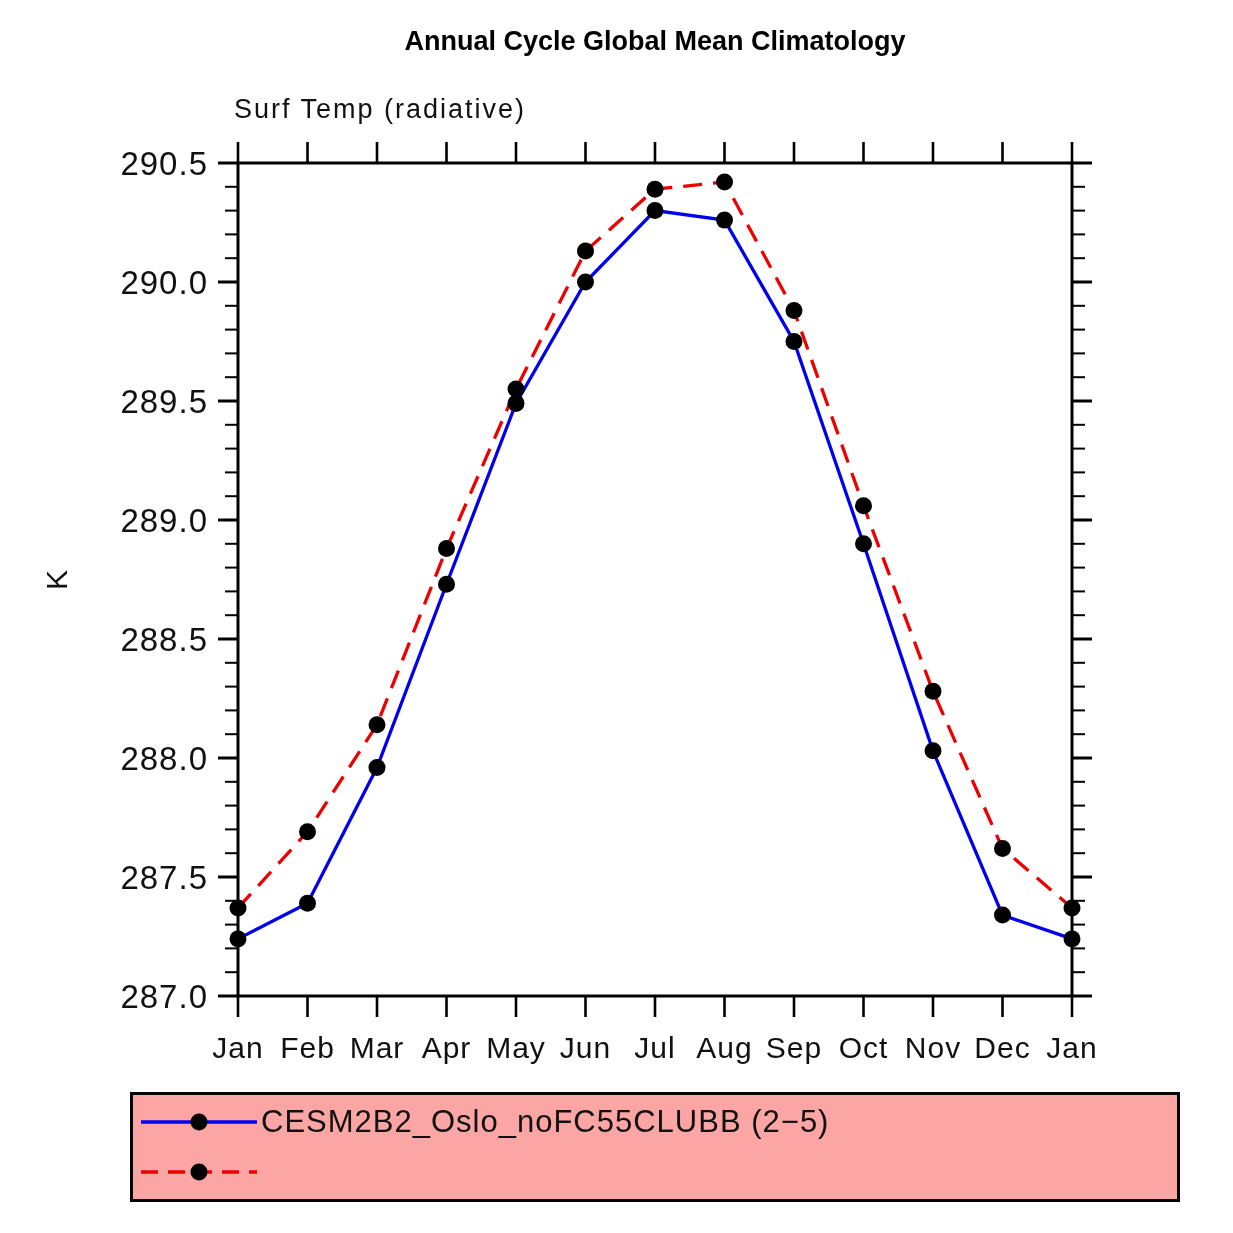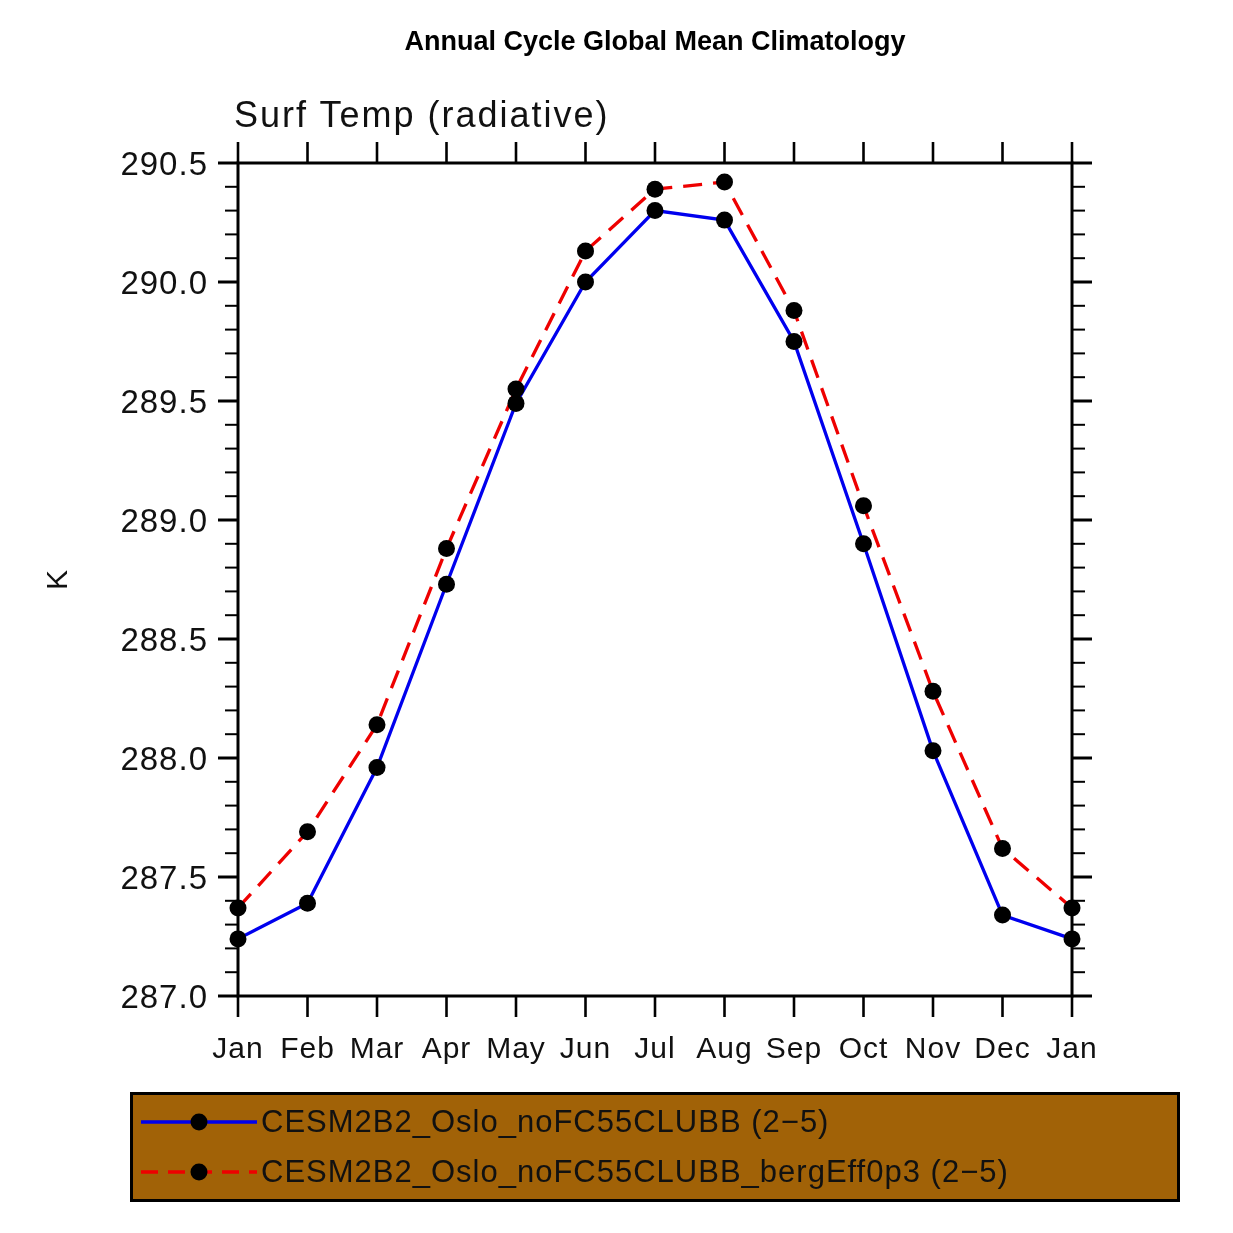--- a/index.html
+++ b/index.html
@@ -1,26 +1,26 @@
 <!DOCTYPE html>
 <html><head>
 <meta charset="utf-8">
 <style>
   html,body{margin:0;padding:0;background:#ffffff;}
   #page{position:relative;width:1233px;height:1233px;background:#ffffff;overflow:hidden;
         font-family:"Liberation Sans","DejaVu Sans",sans-serif;color:#000;}
   .title{position:absolute;left:238px;top:26px;width:834px;text-align:center;
          font-size:27px;font-weight:700;letter-spacing:0px;}
-  .subtitle{position:absolute;left:234px;top:94px;font-size:36px;font-weight:300;
+  .subtitle{position:absolute;left:234px;top:94px;font-size:27px;font-weight:300;
             letter-spacing:2px;color:#111;}
   .ylab{position:absolute;left:40px;top:560px;width:40px;height:40px;font-size:30px;font-weight:300;
         transform:rotate(-90deg);transform-origin:center center;text-align:center;color:#111;}
   svg text{font-family:"Liberation Sans","DejaVu Sans",sans-serif;}
   .legend{position:absolute;left:130px;top:1092px;width:1050px;height:110px;
-          border:3px solid #000;box-sizing:border-box;background:#a16207;}
+          border:3px solid #000;box-sizing:border-box;background:#fca5a5;}
   .legend-row{position:absolute;left:4px;height:50px;display:flex;align-items:center;}
   .legend-row.r0{top:2px;}
   .legend-row.r1{top:52px;}
   .legend-label{font-size:31px;font-weight:300;letter-spacing:1px;white-space:nowrap;color:#111;}
   .sample{width:124px;height:30px;flex:0 0 124px;}
 </style>
 </head>
 <body>
 
 <div id="page">
@@ -186,17 +186,16 @@
         <line id="leg-line-0" x1="4" y1="15" x2="120" y2="15" stroke-width="3.4" stroke="#0000ee"></line>
         <circle id="leg-dot-0" cx="62" cy="15" r="8.5" fill="#000000"></circle>
       </svg>
       <span class="legend-label">CESM2B2_Oslo_noFC55CLUBB (2−5)</span>
     </div>
     <div class="legend-row r1">
       <svg class="sample" viewBox="0 0 124 30">
         <line id="leg-line-1" x1="4" y1="15" x2="120" y2="15" stroke-width="3.4" stroke-dasharray="17,10" stroke="#ee0000"></line>
         <circle id="leg-dot-1" cx="62" cy="15" r="8.5" fill="#000000"></circle>
       </svg>
-      <span class="legend-label">CESM2B2_Oslo_noFC55CLUBB_bergEff0p3 (2−5)</span>
     </div>
   </div>
 
 </div>
 
 </body></html>

